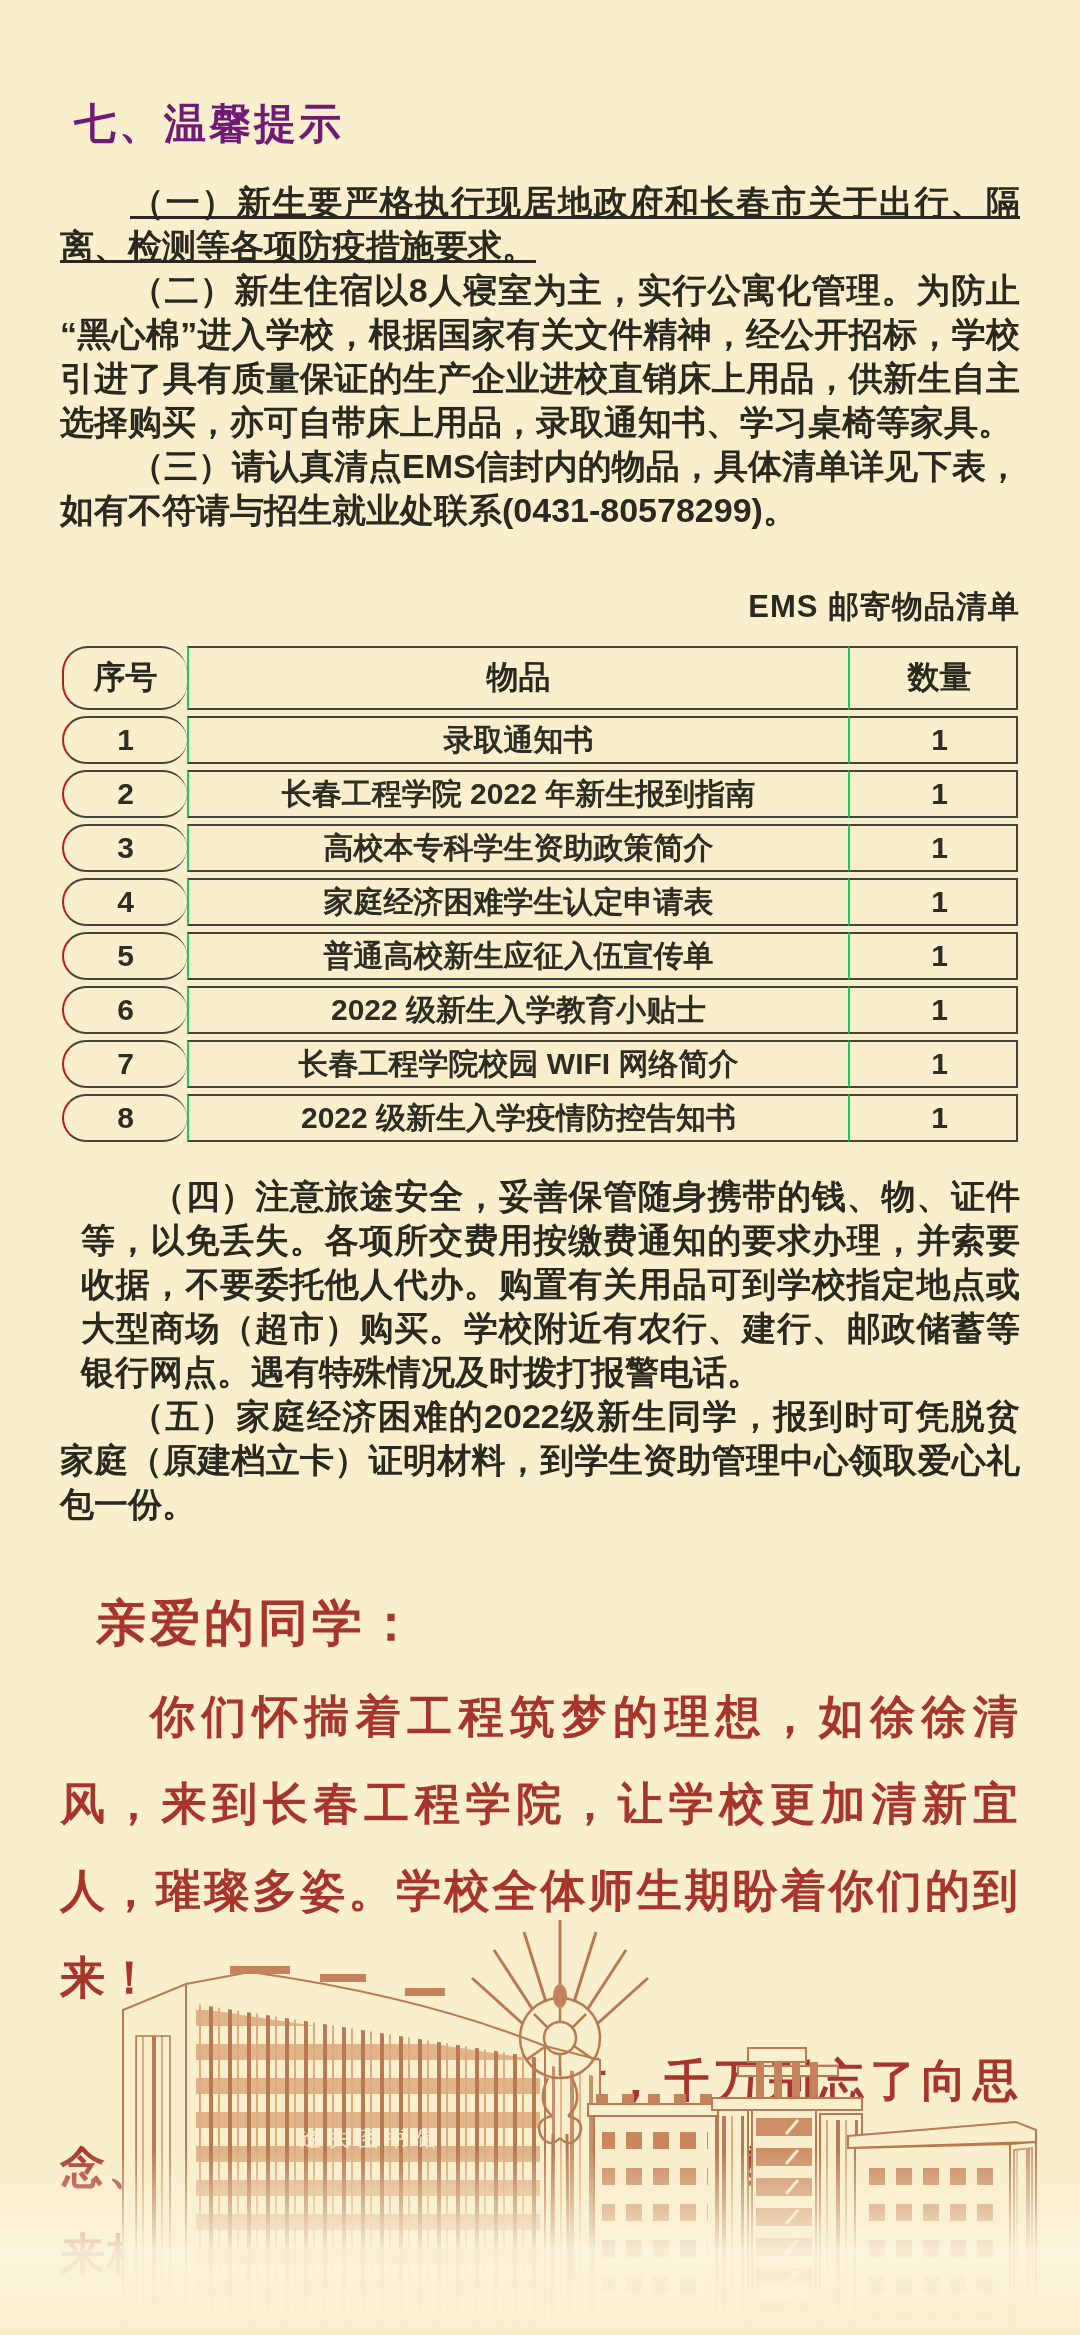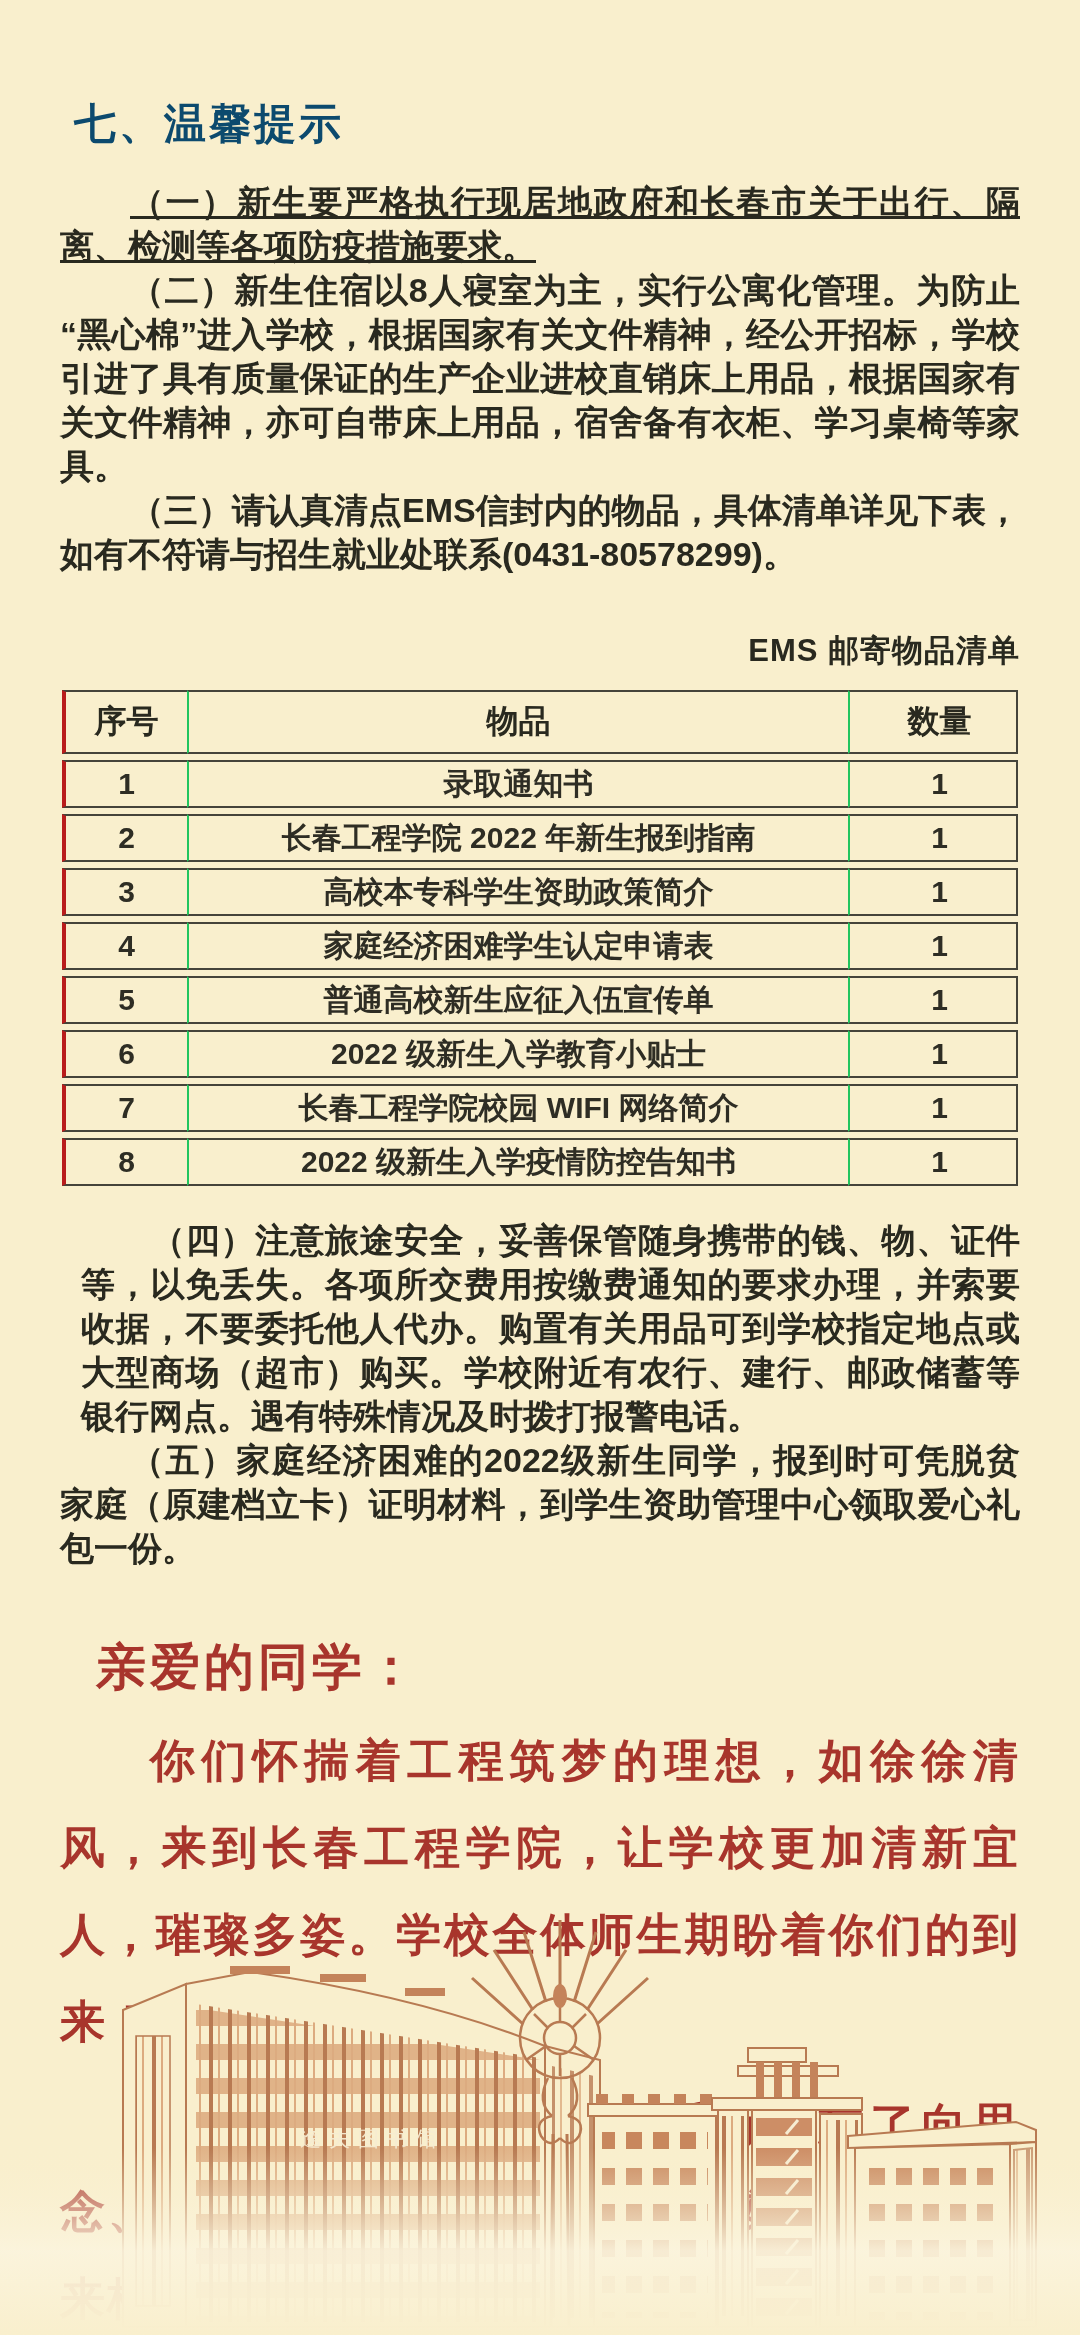--- a/index.html
+++ b/index.html
@@ -5,21 +5,21 @@
   html,body { margin:0; padding:0; background:#e8e0c8; }
   .page {
     position:relative; width:1080px; height:2335px; margin:0 auto;
     background:#f9efcd; overflow:hidden;
     font-family:"Liberation Sans","DejaVu Sans",sans-serif;
     color:#29291f;
   }
   .content { position:absolute; top:0; left:60px; width:960px; }
   .title {
     margin:96px 0 0 14px; font-size:42px; font-weight:bold;
-    color:#0c4a6e; letter-spacing:3px;
+    color:#701a75; letter-spacing:3px;
   }
   p.body {
     font-size:34px; font-weight:bold; line-height:44px;
     text-align:justify; text-indent:70px; margin:0;
   }
   p.body.first { margin-top:28px;text-decoration:underline; }
   p.body.after-table { margin-top:26px;margin-left:21px; }
   .table-caption {
     margin-top:54px; text-align:right;
     font-size:31px; font-weight:bold; letter-spacing:1px;
@@ -27,21 +27,21 @@
   table.ems {
     width:956px; margin:12px auto 0;
     border-collapse:separate; border-spacing:0 6px;
     table-layout:fixed;
   }
   table.ems th, table.ems td {
     border-top:2px solid #45443a; border-bottom:2px solid #45443a;
     text-align:center; vertical-align:middle; padding:0;
     overflow:hidden; white-space:nowrap;
   }
-  table.ems th:first-child, table.ems td:first-child { border-left:4px solid #b91c1c; }
+  table.ems th:first-child, table.ems td:first-child { border-left:2px solid #b91c1c;border-radius:26px; }
   table.ems th:last-child,  table.ems td:last-child  { border-right:2px solid #45443a;padding-left:13px; }
   table.ems th + th, table.ems td + td { border-left:2px solid #22c55e; }
   table.ems th { height:60px; font-size:32px; font-weight:bold; }
   table.ems td { height:44px; font-size:30px; font-weight:bold; color:#2e2d24; }
   .letter { margin-top:64px; color:#a8352c; }
   .letter .salutation {
     font-size:50px; font-weight:bold; margin-left:36px; letter-spacing:4px;
   }
   .letter p {
     font-size:45px; font-weight:bold; line-height:87px;
@@ -55,21 +55,21 @@
 </style>
 </head>
 <body>
 
 <div class="page">
   <div class="content">
 
     <div class="title">七、温馨提示</div>
 
     <p class="body first">（一）新生要严格执行现居地政府和长春市关于出行、隔离、检测等各项防疫措施要求。</p>
-    <p class="body">（二）新生住宿以8人寝室为主，实行公寓化管理。为防止“黑心棉”进入学校，根据国家有关文件精神，经公开招标，学校引进了具有质量保证的生产企业进校直销床上用品，根据国家有关文件精神，亦可自带床上用品，宿舍备有衣柜、学习桌椅等家具。</p>
+    <p class="body">（二）新生住宿以8人寝室为主，实行公寓化管理。为防止“黑心棉”进入学校，根据国家有关文件精神，经公开招标，学校引进了具有质量保证的生产企业进校直销床上用品，供新生自主选择购买，亦可自带床上用品，录取通知书、学习桌椅等家具。</p>
     <p class="body">（三）请认真清点EMS信封内的物品，具体清单详见下表，如有不符请与招生就业处联系(0431-80578299)。</p>
 
     <div class="table-caption">EMS 邮寄物品清单</div>
 
     <table class="ems">
       <colgroup>
         <col style="width:125px">
           <col style="width:661px">
           <col style="width:170px">
       </colgroup>

